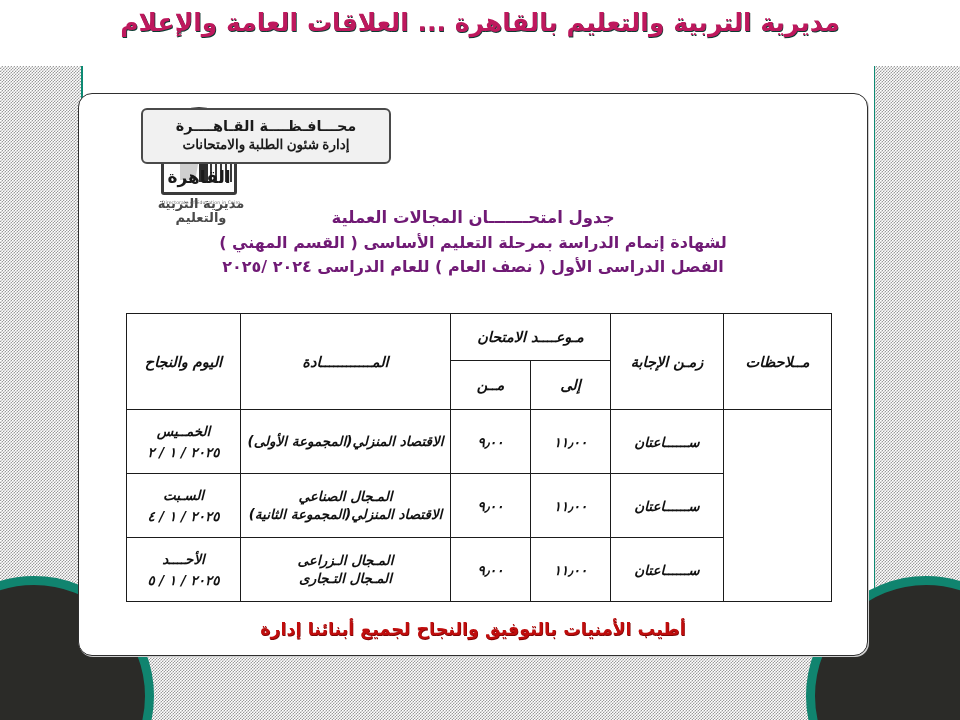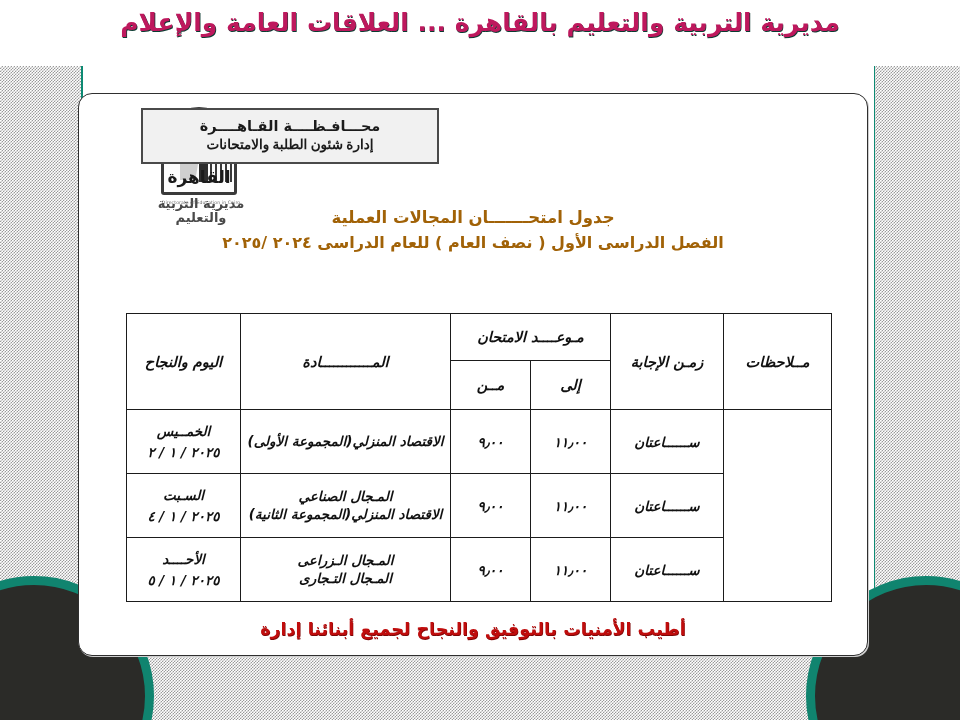--- a/index.html
+++ b/index.html
@@ -94,36 +94,36 @@
     font-size:13px;font-weight:bold;color:#4a4a4a;line-height:1.1;
   }
   #logo-sub-en{
     position:absolute;left:0;top:93px;width:104px;text-align:center;
     font-size:4.6px;color:#6a6a6a;line-height:1.1;letter-spacing:0.1px;
     direction:ltr;
   }
 
   
   #stamp{
-    position:absolute;left:62px;top:14px;width:298px;
-    border:2px solid #4a4a4a;border-radius:0;
+    position:absolute;left:62px;top:14px;width:250px;
+    border:2px solid #4a4a4a;border-radius:6px;
     background:#f1f1f1;
     padding:6px 10px 7px;box-sizing:border-box;
     text-align:center;
   }
   #stamp .ln{
     font-size:14.5px;font-weight:bold;color:#1b1b1b;line-height:1.38;
     letter-spacing:0.2px;white-space:nowrap;
   }
   #stamp .ln.l3{font-size:13.5px;font-family:Liberation Serif, serif;}
 
   
   #doc-titles{
     position:absolute;top:112px;left:0;right:0;text-align:center;
-    color:#a16207;
+    color:#701a75;
   }
   #doc-titles .t{
     font-weight:bold;line-height:1.5;white-space:nowrap;
   }
   #doc-titles .t1{font-size:16.5px;}
   #doc-titles .t2{font-size:16px;}
   #doc-titles .t3{font-size:16px;}
 
   
   #exam-table{
@@ -199,20 +199,21 @@
       <div id="logo-sub-en">Directorate of Education in Cairo</div>
     </div>
 
     <div id="stamp">
       <div class="ln l1">محـــافـظــــة القـاهــــرة</div>
       <div class="ln l3">إدارة شئون الطلبة والامتحانات</div>
     </div>
 
     <div id="doc-titles">
       <div class="t t1">جدول امتحـــــــان المجالات العملية</div>
+      <div class="t t2">لشهادة إتمام الدراسة بمرحلة التعليم الأساسى ( القسم المهني )</div>
       <div class="t t3">الفصل الدراسى الأول ( نصف العام ) للعام الدراسى ٢٠٢٤ /٢٠٢٥</div>
     </div>
 
     <table id="exam-table">
       <colgroup>
         <col class="col-notes">
           <col class="col-dur">
           <col class="col-to">
         <col class="col-from">
           <col class="col-subj">

